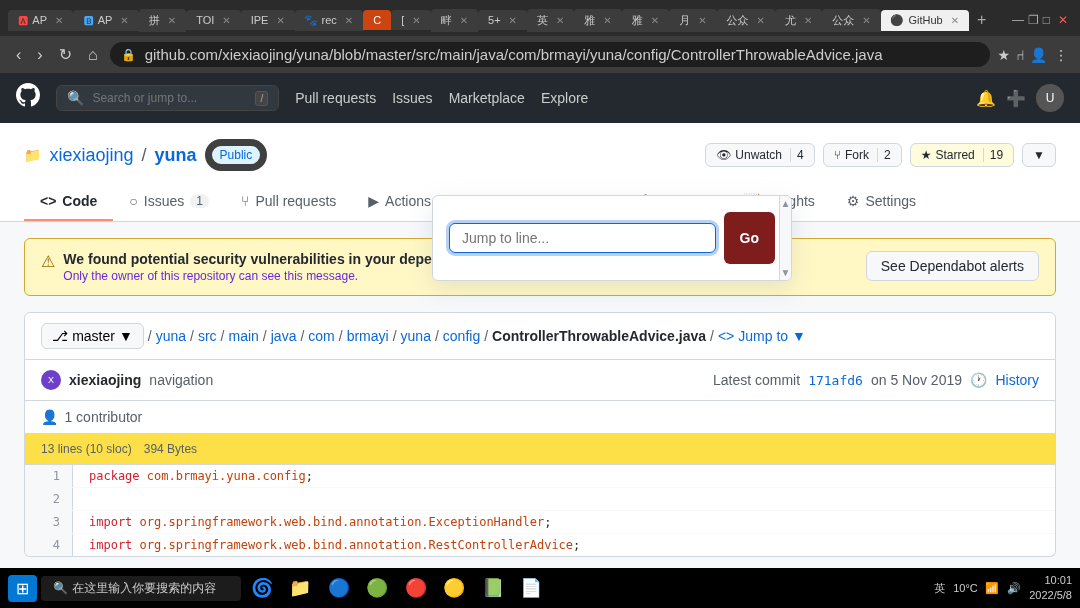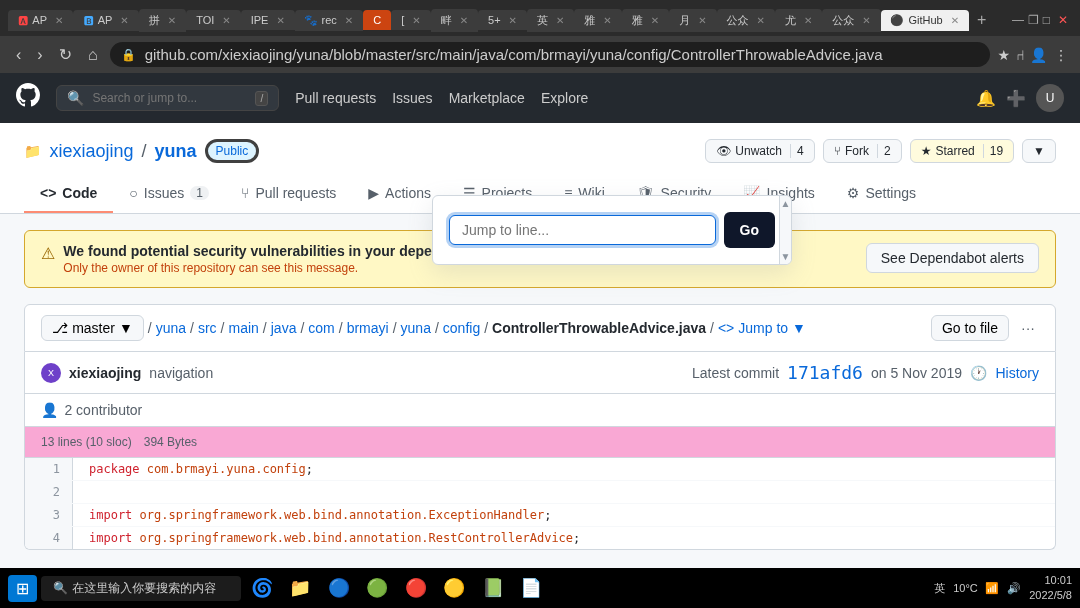--- a/index.html
+++ b/index.html
@@ -30,35 +30,35 @@
     .gh-header-right { display: flex; align-items: center; gap: 10px; }
     .gh-icon-btn { color: #ccc; font-size: 16px; cursor: pointer; position: relative; }
     .gh-avatar { width: 28px; height: 28px; border-radius: 50%; background: #555; display: flex; align-items: center; justify-content: center; color: #fff; font-size: 12px; cursor: pointer; }
 
     
     .repo-header { background: #fff; border-bottom: 1px solid #d0d7de; padding: 16px 24px 0; }
     .repo-title { display: flex; align-items: center; gap: 8px; margin-bottom: 12px; }
     .repo-title .icon { color: #57606a; font-size: 14px; }
     .repo-title a { color: #0969da; text-decoration: none; font-size: 18px; }
     .repo-title .separator { color: #57606a; font-size: 18px; }
-    .repo-badge { background: #ddf4ff; color: #0969da; border: 3px solid #404040; border-radius: 20px; font-size: 12px; padding: 2px 8px; }
+    .repo-badge { background: #ddf4ff; color: #0969da; border: 7px solid #404040; border-radius: 20px; font-size: 12px; padding: 2px 8px; }
     .repo-actions { display: flex; align-items: center; gap: 8px; margin-left: auto; }
     .repo-action-btn { display: flex; align-items: center; gap: 4px; border: 1px solid #d0d7de; border-radius: 6px; padding: 4px 10px; background: #f6f8fa; font-size: 12px; cursor: pointer; color: #24292f; }
     .repo-action-btn .count { border-left: 1px solid #d0d7de; margin-left: 4px; padding-left: 6px; }
     .repo-tabs { display: flex; gap: 0; }
     .repo-tab { display: flex; align-items: center; gap: 6px; padding: 10px 16px; font-size: 14px; color: #57606a; cursor: pointer; border-bottom: 2px solid transparent; text-decoration: none; }
     .repo-tab.active { color: #24292f; border-bottom: 2px solid #fd8c73; font-weight: 600; }
     .tab-count { background: #afb8c133; color: #57606a; border-radius: 20px; font-size: 12px; padding: 0 6px; }
 
     
     .security-alert { background: #fff8c5; border: 1px solid #d4a72c; border-radius: 6px; margin: 16px 24px; padding: 12px 16px; display: flex; align-items: flex-start; justify-content: space-between; }
     .security-alert-content { display: flex; align-items: flex-start; gap: 8px; }
     .security-alert-icon { color: #9a6700; font-size: 16px; margin-top: 1px; }
     .security-alert-title { color: #24292f; font-size: 14px; font-weight: 600; }
-    .security-alert-subtitle { color: #c2410c; font-size: 12px; margin-top: 2px; }
+    .security-alert-subtitle { color: #6d28d9; font-size: 12px; margin-top: 2px; }
     .dependabot-btn { background: #f6f8fa; border: 1px solid #d0d7de; border-radius: 6px; padding: 6px 14px; font-size: 14px; cursor: pointer; color: #24292f; white-space: nowrap; }
 
     
     .file-browser { margin: 0 24px 16px; }
     .file-path-bar { background: #fff; border: 1px solid #d0d7de; border-radius: 6px 6px 0 0; padding: 10px 16px; display: flex; align-items: center; justify-content: space-between; }
     .file-path { display: flex; align-items: center; gap: 4px; font-size: 14px; flex-wrap: wrap; }
     .file-path a { color: #0969da; text-decoration: none; }
     .file-path .sep { color: #57606a; }
     .file-path .current { color: #24292f; font-weight: 600; }
     .file-path-actions { display: flex; align-items: center; gap: 8px; }
@@ -67,49 +67,49 @@
     .go-to-file-btn { background: #f6f8fa; border: 1px solid #d0d7de; border-radius: 6px; padding: 4px 10px; font-size: 14px; cursor: pointer; }
     .more-btn { color: #57606a; cursor: pointer; padding: 4px; }
 
     
     .commit-info { background: #fff; border: 1px solid #d0d7de; border-top: none; padding: 10px 16px; display: flex; align-items: center; justify-content: space-between; }
     .commit-left { display: flex; align-items: center; gap: 8px; }
     .commit-avatar { width: 20px; height: 20px; border-radius: 50%; background: #6e40c9; display: flex; align-items: center; justify-content: center; color: #fff; font-size: 9px; }
     .commit-author { font-weight: 600; color: #24292f; font-size: 14px; }
     .commit-msg { color: #57606a; font-size: 14px; }
     .commit-right { display: flex; align-items: center; gap: 8px; color: #57606a; font-size: 14px; }
-    .commit-hash { color: #0969da; font-family: monospace; font-size: 18px; }
+    .commit-hash { color: #0969da; font-family: monospace; font-size: 13px; }
     .commit-history { display: flex; align-items: center; gap: 4px; color: #0969da; cursor: pointer; font-size: 14px; }
 
     
     .contributors-bar { background: #fff; border: 1px solid #d0d7de; border-top: none; padding: 8px 16px; }
     .contributors-link { color: #57606a; font-size: 14px; display: flex; align-items: center; gap: 6px; }
     .contrib-icon { color: #57606a; }
 
     
-    .code-header { background: #f9a8d4; border: 1px solid #d0d7de; border-top: none; padding: 8px 16px; display: flex; align-items: flex-start; justify-content: space-between; }
+    .code-header { background: #fde047; border: 1px solid #d0d7de; border-top: none; padding: 8px 16px; display: flex; align-items: flex-start; justify-content: space-between; }
     .code-meta { color: #57606a; font-size: 12px; display: flex; align-items: center; gap: 12px; }
     .code-actions { display: flex; align-items: center; gap: 8px; }
     .code-action-btn { background: #f6f8fa; border: 1px solid #d0d7de; border-radius: 6px; padding: 4px 10px; font-size: 13px; cursor: pointer; color: #24292f; }
     .code-icon-btn { color: #57606a; cursor: pointer; padding: 4px; font-size: 16px; border: 1px solid transparent; border-radius: 4px; }
 
     
     .code-content { background: #fff; border: 1px solid #d0d7de; border-top: none; border-radius: 0 0 6px 6px; font-family: 'SFMono-Regular', Consolas, monospace; font-size: 12px; overflow: hidden; }
     .code-line { display: flex; border-top: 1px solid #f6f8fa; }
     .code-line:first-child { border-top: none; }
     .line-number { min-width: 48px; padding: 4px 12px; color: #8c959f; text-align: right; user-select: none; background: #f6f8fa; border-right: 1px solid #d0d7de; }
     .line-code { padding: 4px 16px; color: #24292f; white-space: pre; flex: 1; }
     .kw { color: #cf222e; }
     .cn { color: #c2410c; }
 
     
     .modal-overlay { position: fixed; top: 0; left: 0; right: 0; bottom: 0; z-index: 1000; }
     .modal-box { position: absolute; top: 195px; left: 50%; transform: translateX(-30%); background: #fff; border: 1px solid #d0d7de; border-radius: 6px; box-shadow: 0 8px 24px rgba(140,149,159,0.2); width: 360px; padding: 16px; display: flex; align-items: center; gap: 8px; }
     .jump-input { flex: 1; border: 1px solid #0969da; border-radius: 6px; padding: 6px 12px; font-size: 14px; outline: none; color: #24292f; box-shadow: 0 0 0 3px rgba(9,105,218,0.3); }
-    .go-btn { background: #0f172a; color: #fff; border: none; border-radius: 6px; padding: 10px 16px; font-size: 14px; font-weight: 600; cursor: pointer; }
+    .go-btn { background: #7f1d1d; color: #fff; border: none; border-radius: 6px; padding: 18px 16px; font-size: 14px; font-weight: 600; cursor: pointer; }
     .modal-scroll { position: absolute; right: 0; top: 0; bottom: 0; width: 12px; background: #f6f8fa; border-left: 1px solid #d0d7de; border-radius: 0 6px 6px 0; display: flex; flex-direction: column; align-items: center; }
     .scroll-arrow { color: #8c959f; font-size: 10px; cursor: pointer; padding: 2px; }
 
     
     .taskbar { background: #000; color: #fff; height: 40px; display: flex; align-items: center; padding: 0 8px; gap: 4px; position: fixed; bottom: 0; left: 0; right: 0; z-index: 2000; }
     .taskbar-start { background: #0078d4; border-radius: 4px; padding: 4px 8px; cursor: pointer; font-size: 16px; }
     .taskbar-search { display: flex; align-items: center; gap: 4px; background: #1c1c1c; border-radius: 4px; padding: 4px 12px; color: #ccc; font-size: 12px; min-width: 200px; }
     .taskbar-apps { display: flex; align-items: center; gap: 4px; flex: 1; }
     .taskbar-app { padding: 4px 6px; cursor: pointer; border-radius: 4px; font-size: 18px; }
     .taskbar-sys { display: flex; align-items: center; gap: 8px; color: #ccc; font-size: 11px; margin-left: auto; }
@@ -296,45 +296,41 @@
         <span class="sep">/</span>
         <a>config</a>
         <span class="sep">/</span>
         <span class="current">ControllerThrowableAdvice.java</span>
         <span class="sep">/</span>
         <span class="jump-to-btn">
           <span>&lt;&gt;</span>
           Jump to ▼
         </span>
       </div>
-      <div class="file-path-actions">
-        <button class="go-to-file-btn">Go to file</button>
-        <span class="more-btn">···</span>
-      </div>
     </div>
 
     <div class="commit-info">
       <div class="commit-left">
         <div class="commit-avatar">X</div>
         <a class="commit-author">xiexiaojing</a>
         <span class="commit-msg">navigation</span>
       </div>
       <div class="commit-right">
         <span>Latest commit</span>
         <a class="commit-hash">171afd6</a>
         <span>on 5 Nov 2019</span>
         <span style="color:#57606a;font-size:14px;">🕐</span>
         <a class="commit-history">History</a>
       </div>
     </div>
 
     <div class="contributors-bar">
       <div class="contributors-link">
         <span class="contrib-icon">👤</span>
-        <span>2 contributor</span>
+        <span>1 contributor</span>
       </div>
     </div>
 
     <div class="code-header">
       <div class="code-meta">
         <span>13 lines (10 sloc)</span>
         <span>394 Bytes</span>
       </div>
     </div>
 

